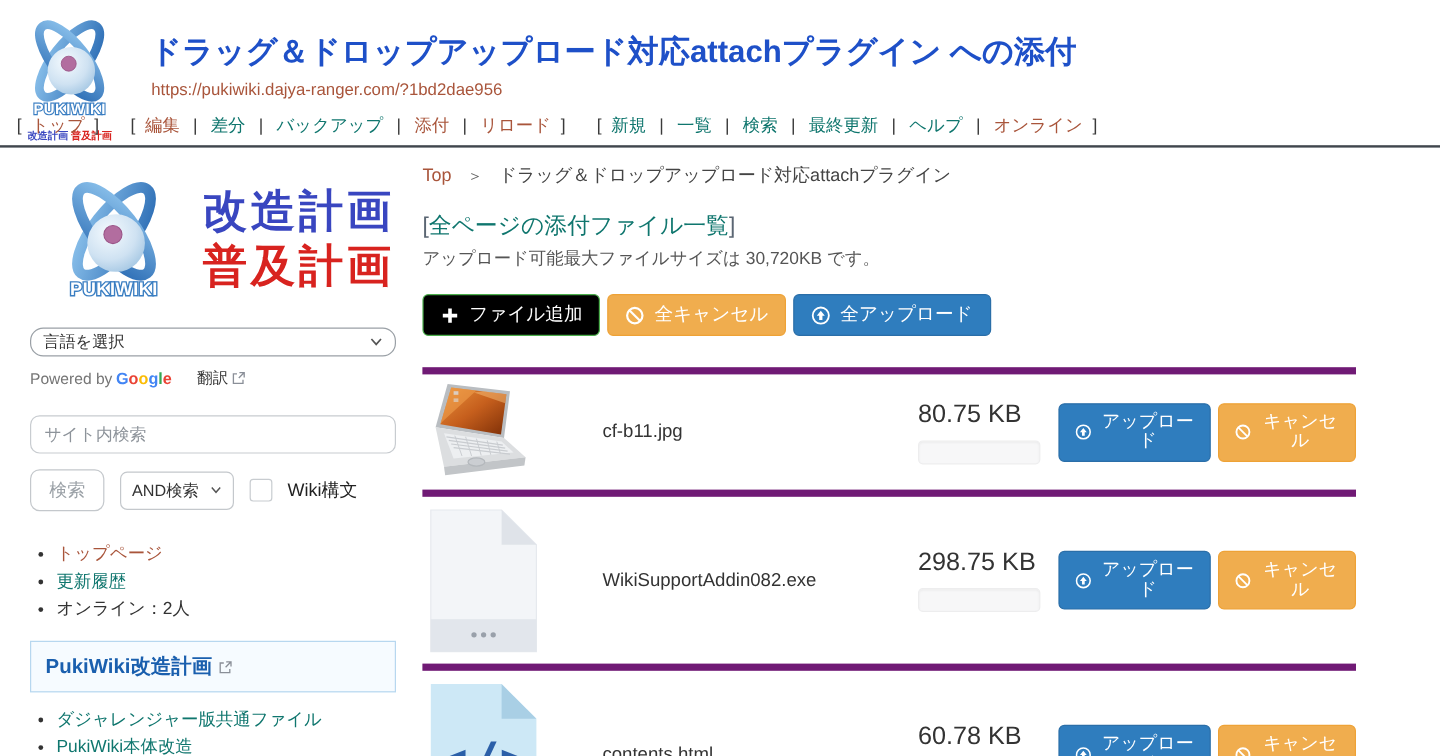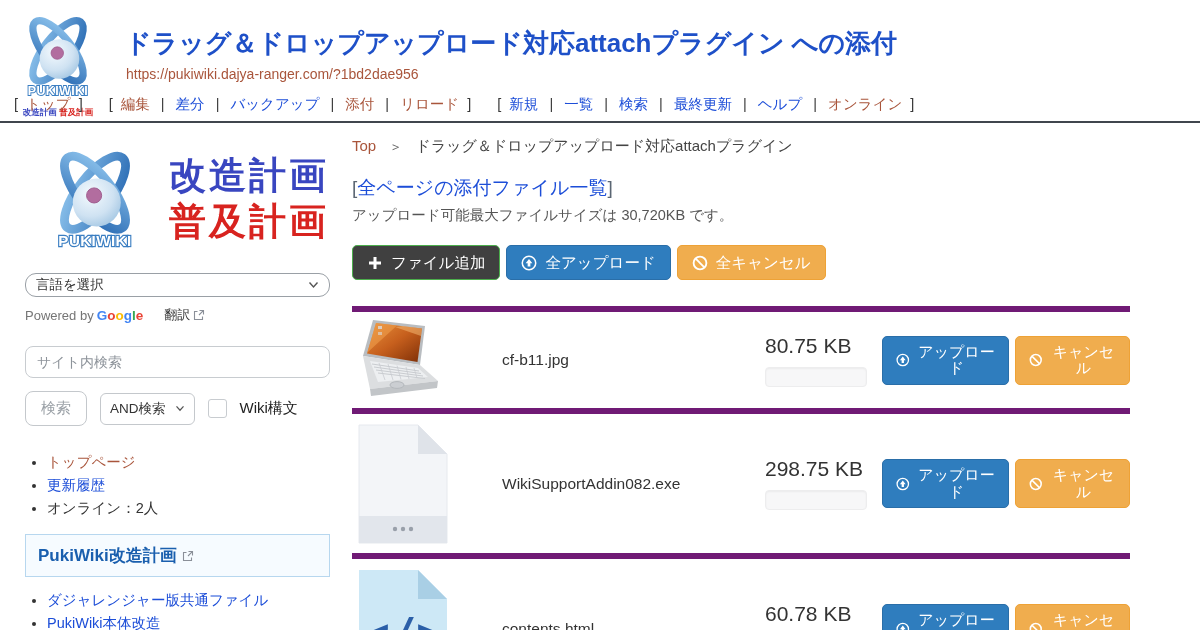--- a/index.html
+++ b/index.html
@@ -10,21 +10,21 @@
   .header { position:relative; height:123px; border-bottom:2px solid #40464d; }
   .logo-wrap { position:absolute; left:10px; top:6px; width:96px; text-align:center; }
   .logo-caption { font-size:8.5px; font-weight:bold; line-height:1; margin-top:-2px; letter-spacing:0; }
   .cap-blue { color:#3946c0; } .cap-red { color:#d8231f; }
   .page-title { position:absolute; left:125px; top:26px; font-size:26px; font-weight:bold; color:#1e50c8; white-space:nowrap; }
   .page-url { position:absolute; left:126px; top:66px; font-size:14px; color:#a9553b; text-decoration:none; }
   .nav { position:absolute; left:10px; bottom:7px; font-size:14.5px; color:#3a3a3a; white-space:nowrap; }
   .nav .grp { margin-right:14px; }
   .nav .sep { margin:0 7px; color:#3a3a3a; }
   .nav .br { margin:0 4px; color:#3a3a3a; }
-  a.lk { color:#1d4ed8; text-decoration:none; cursor:pointer; }
+  a.lk { color:#0f766e; text-decoration:none; cursor:pointer; }
   a.vis { color:#a9553b; text-decoration:none; cursor:pointer; }
 
   
   .cols { display:flex; width:1200px; }
   .sidebar { width:350px; flex:none; padding:20px 20px 0 25px; }
   .main { flex:1; padding:14px 70px 0 2px; }
 
   
   .side-logo { display:flex; align-items:center; }
   .side-logo-text { margin-left:4px; line-height:1.25; font-weight:bold; letter-spacing:3px; }
@@ -54,21 +54,21 @@
   .menu-list { margin-top:13px; }
 
   
   .breadcrumb { font-size:15px; color:#444; }
   .breadcrumb .bsep { margin:0 9px; color:#666; font-size:13px; }
   .attach-line { margin-top:19px; font-size:19px; color:#5b6673; }
   .note-line { margin-top:5px; font-size:14.5px; color:#555; }
   .toolbar { margin-top:20px; display:flex; gap:6px; }
   .btn { display:inline-flex; align-items:center; gap:8px; color:#fff; border:none; border-radius:5px;
     font-size:15.5px; padding:8px 14px; font-family:inherit; cursor:pointer; line-height:1.1; }
-  .btn-green { background:#404040; border:1px solid #4cae4c; }
+  .btn-green { background:#000000; border:1px solid #4cae4c; }
   .btn-blue  { background:#2f7dbe; border:1px solid #2a6ea8; }
   .btn-orange{ background:#f0ad4e; border:1px solid #eea236; }
   .file-list { margin-top:26px; }
   .file-row { display:grid; grid-template-columns:150px 263px 117px 1fr; align-items:center; border-top:6px solid #701a75; }
   .file-row.r1 { height:102px; }
   .file-row.r2 { height:145px; }
   .file-row.r3 { height:145px; }
   .file-icon { justify-self:start; padding-left:5px; line-height:0; }
   .file-name { font-size:15.5px; color:#333; word-break:break-all; }
   .size-block { display:flex; flex-direction:column; gap:9px; }
@@ -236,33 +236,33 @@
     </div>
     <div class="note-line">アップロード可能最大ファイルサイズは 30,720KB です。</div>
 
     <div class="toolbar">
       <button class="btn btn-green">
         <svg class="icon16" viewBox="0 0 16 16">
           <path d="M8 2 V14 M2 8 H14" stroke="#fff" stroke-width="3"></path>
         </svg>
         <span>ファイル追加</span>
       </button>
+      <button class="btn btn-orange">
+        <svg class="icon16" viewBox="0 0 20 20">
+          <circle cx="10" cy="10" r="8" fill="none" stroke="#fff" stroke-width="2.3"></circle>
+          <line x1="4.6" y1="4.6" x2="15.4" y2="15.4" stroke="#fff" stroke-width="2.3"></line>
+        </svg>
+        <span>全キャンセル</span>
+      </button>
       <button class="btn btn-blue">
         <svg class="icon16" viewBox="0 0 20 20">
           <circle cx="10" cy="10" r="8.4" fill="none" stroke="#fff" stroke-width="1.9"></circle>
           <path d="M10 5 L14.2 10.2 H11.7 V14.5 H8.3 V10.2 H5.8 Z" fill="#fff"></path>
         </svg>
         <span>全アップロード</span>
-      </button>
-      <button class="btn btn-orange">
-        <svg class="icon16" viewBox="0 0 20 20">
-          <circle cx="10" cy="10" r="8" fill="none" stroke="#fff" stroke-width="2.3"></circle>
-          <line x1="4.6" y1="4.6" x2="15.4" y2="15.4" stroke="#fff" stroke-width="2.3"></line>
-        </svg>
-        <span>全キャンセル</span>
       </button>
     </div>
 
     <div class="file-list">
 
       <div class="file-row r1">
         <div class="file-icon">
           <svg width="86" height="84" viewBox="0 0 86 84">
             <polygon points="16,2 68,8 63,47 6,38" fill="#b9bdc1"></polygon>
             <polygon points="19,5 65,10.5 60.5,44 10,35.5" fill="url(#scr)"></polygon>

